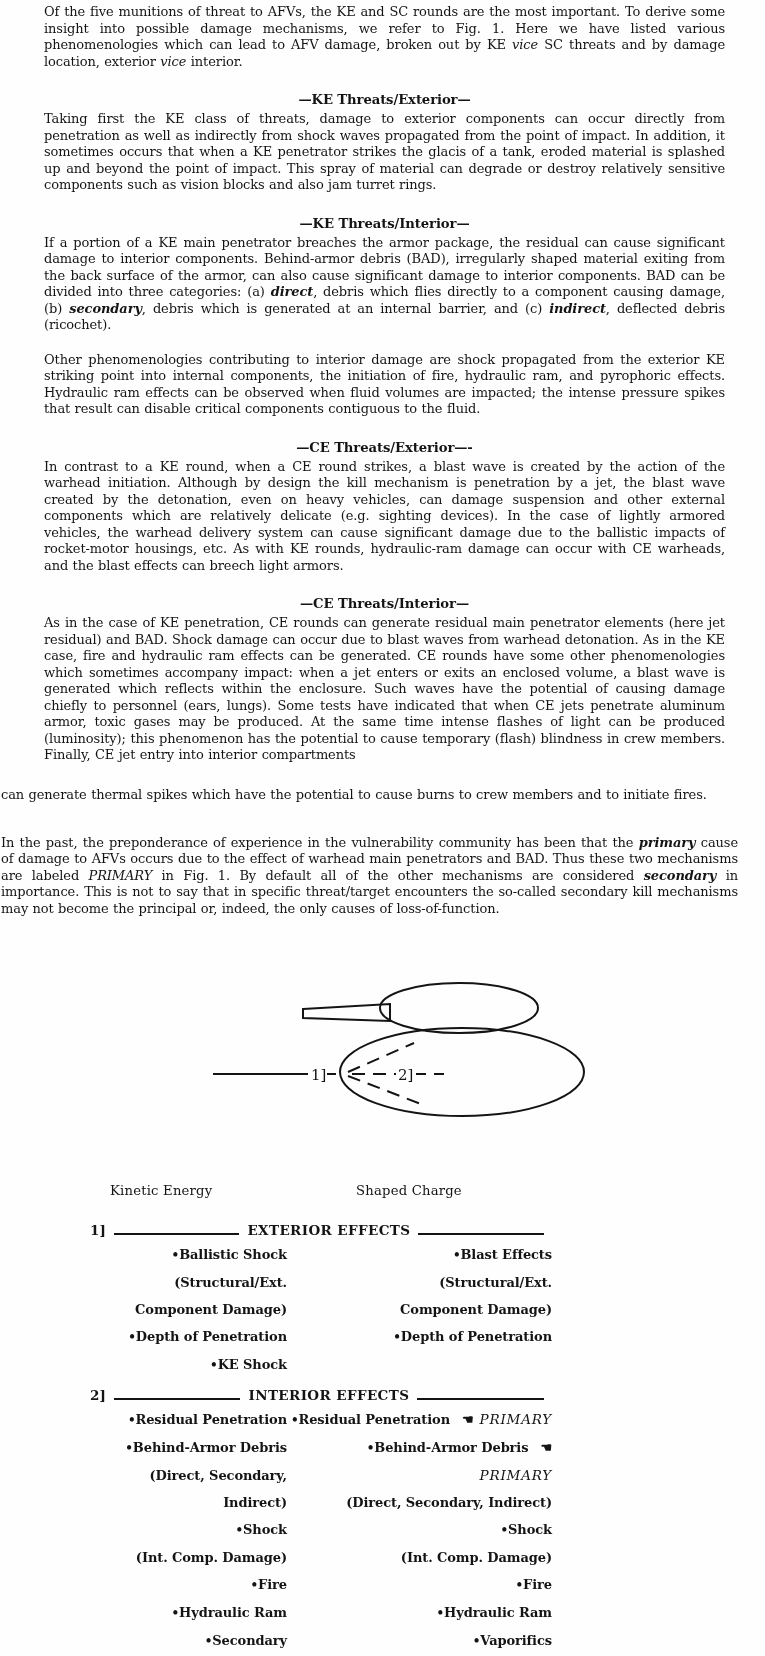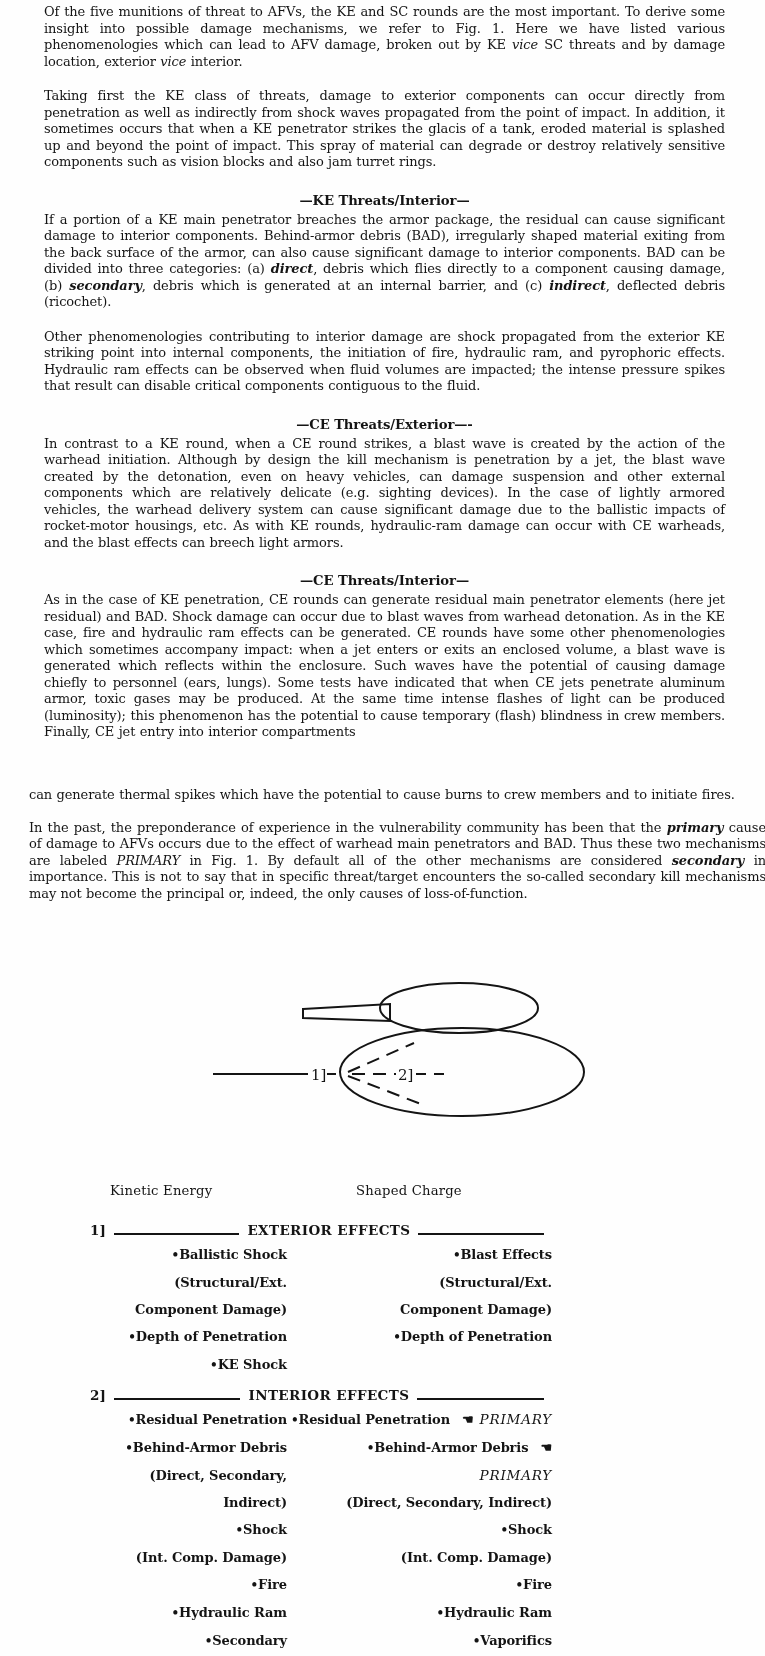--- a/index.html
+++ b/index.html
@@ -3,27 +3,27 @@
 <meta charset="utf-8">
 <style>
   html,body{margin:0;padding:0;}
   body{
     width:765px;height:1656px;position:relative;overflow:hidden;
     background:#fefefe;color:#141414;
     font-family:"DejaVu Serif", serif;
   }
   
   .block-indented{position:absolute;left:44px;top:4px;width:681px;}
-  .block-full{position:absolute;left:29px;top:787px;width:737px;}
+  .block-full{position:absolute;left:1px;top:787px;width:737px;}
   .para{
     margin:0;text-align:justify;
     font-size:13px;line-height:16.5px;letter-spacing:-0.1px;word-spacing:0.4px;
   }
   .para + .para{margin-top:18px;}
-  .block-full .para + .para{margin-top:16px;}
+  .block-full .para + .para{margin-top:31px;}
   .sec-heading{
     text-align:center;font-weight:bold;font-size:13.2px;line-height:16px;
     margin:22px 0 3px 0;letter-spacing:-0.1px;
   }
   .i{font-style:italic;}
   .bi{font-style:italic;font-weight:bold;}
 
   
   .tank-svg{position:absolute;left:0;top:972px;}
   .tank-svg *{vector-effect:non-scaling-stroke;}
@@ -43,20 +43,21 @@
   .fx-sub.lvl1{padding-left:12px;}
   .fx-sub.lvl2{padding-left:24px;}
   .tag-icon{margin-left:12px;font-style:normal;}
   .tag-text{margin-left:6px;font-style:italic;font-weight:normal;font-size:13.5px;letter-spacing:0.8px;}
 </style>
 </head>
 <body>
 
 <div class="block-indented" id="indented-block">
     <p class="para"><span>Of the five munitions of threat to AFVs, the KE and SC rounds are the most important. To derive some insight into possible damage mechanisms, we refer to Fig. 1. Here we have listed various phenomenologies which can lead to AFV damage, broken out by KE </span><span class="i">vice</span><span> SC threats and by damage location, exterior </span><span class="i">vice</span><span> interior.</span></p>
+    <div class="sec-heading">—KE Threats/Exterior—</div>
     <p class="para"><span>Taking first the KE class of threats, damage to exterior components can occur directly from penetration as well as indirectly from shock waves propagated from the point of impact. In addition, it sometimes occurs that when a KE penetrator strikes the glacis of a tank, eroded material is splashed up and beyond the point of impact. This spray of material can degrade or destroy relatively sensitive components such as vision blocks and also jam turret rings.</span></p>
     <div class="sec-heading">—KE Threats/Interior—</div>
     <p class="para"><span>If a portion of a KE main penetrator breaches the armor package, the residual can cause significant damage to interior components. Behind-armor debris (BAD), irregularly shaped material exiting from the back surface of the armor, can also cause significant damage to interior components. BAD can be divided into three categories: (a) </span><span class="bi">direct</span><span>, debris which flies directly to a component causing damage, (b) </span><span class="bi">secondary</span><span>, debris which is generated at an internal barrier, and (c) </span><span class="bi">indirect</span><span>, deflected debris (ricochet).</span></p>
     <p class="para"><span>Other phenomenologies contributing to interior damage are shock propagated from the exterior KE striking point into internal components, the initiation of fire, hydraulic ram, and pyrophoric effects. Hydraulic ram effects can be observed when fluid volumes are impacted; the intense pressure spikes that result can disable critical components contiguous to the fluid.</span></p>
     <div class="sec-heading">—CE Threats/Exterior—-</div>
     <p class="para"><span>In contrast to a KE round, when a CE round strikes, a blast wave is created by the action of the warhead initiation. Although by design the kill mechanism is penetration by a jet, the blast wave created by the detonation, even on heavy vehicles, can damage suspension and other external components which are relatively delicate (e.g. sighting devices). In the case of lightly armored vehicles, the warhead delivery system can cause significant damage due to the ballistic impacts of rocket-motor housings, etc. As with KE rounds, hydraulic-ram damage can occur with CE warheads, and the blast effects can breech light armors.</span></p>
     <div class="sec-heading">—CE Threats/Interior—</div>
     <p class="para"><span>As in the case of KE penetration, CE rounds can generate residual main penetrator elements (here jet residual) and BAD. Shock damage can occur due to blast waves from warhead detonation. As in the KE case, fire and hydraulic ram effects can be generated. CE rounds have some other phenomenologies which sometimes accompany impact: when a jet enters or exits an enclosed volume, a blast wave is generated which reflects within the enclosure. Such waves have the potential of causing damage chiefly to personnel (ears, lungs). Some tests have indicated that when CE jets penetrate aluminum armor, toxic gases may be produced. At the same time intense flashes of light can be produced (luminosity); this phenomenon has the potential to cause temporary (flash) blindness in crew members. Finally, CE jet entry into interior compartments</span></p>
   </div>
 

